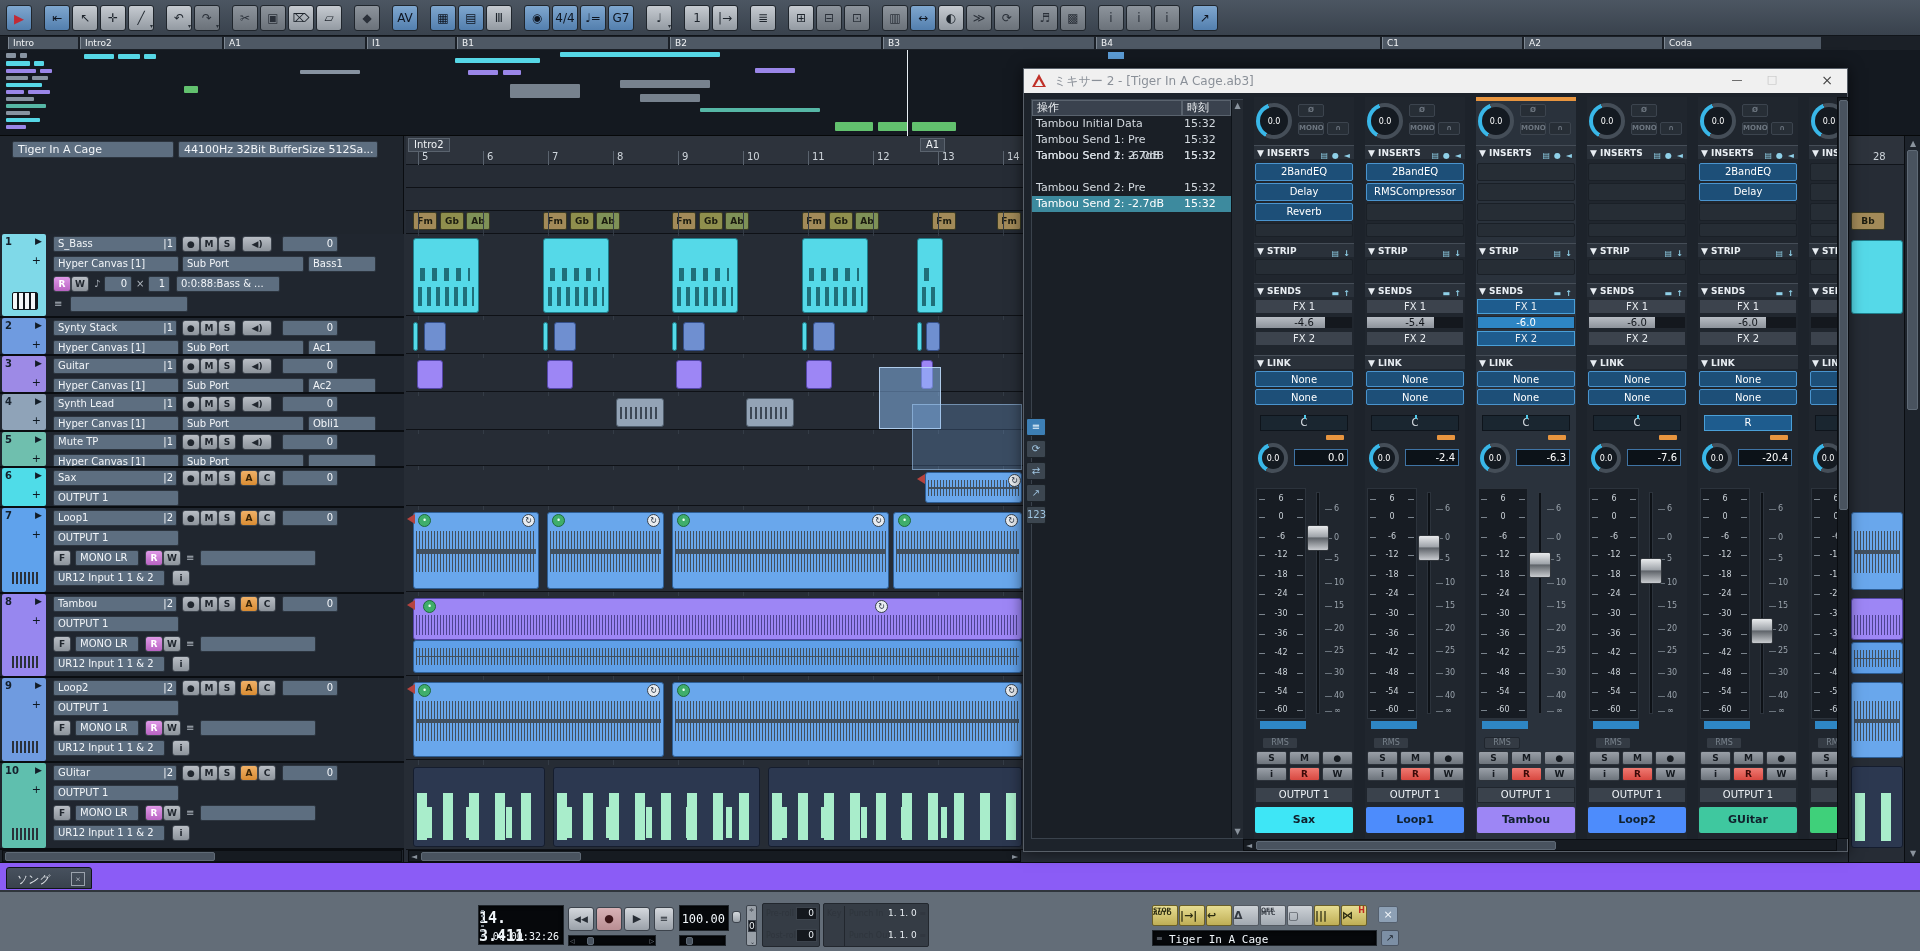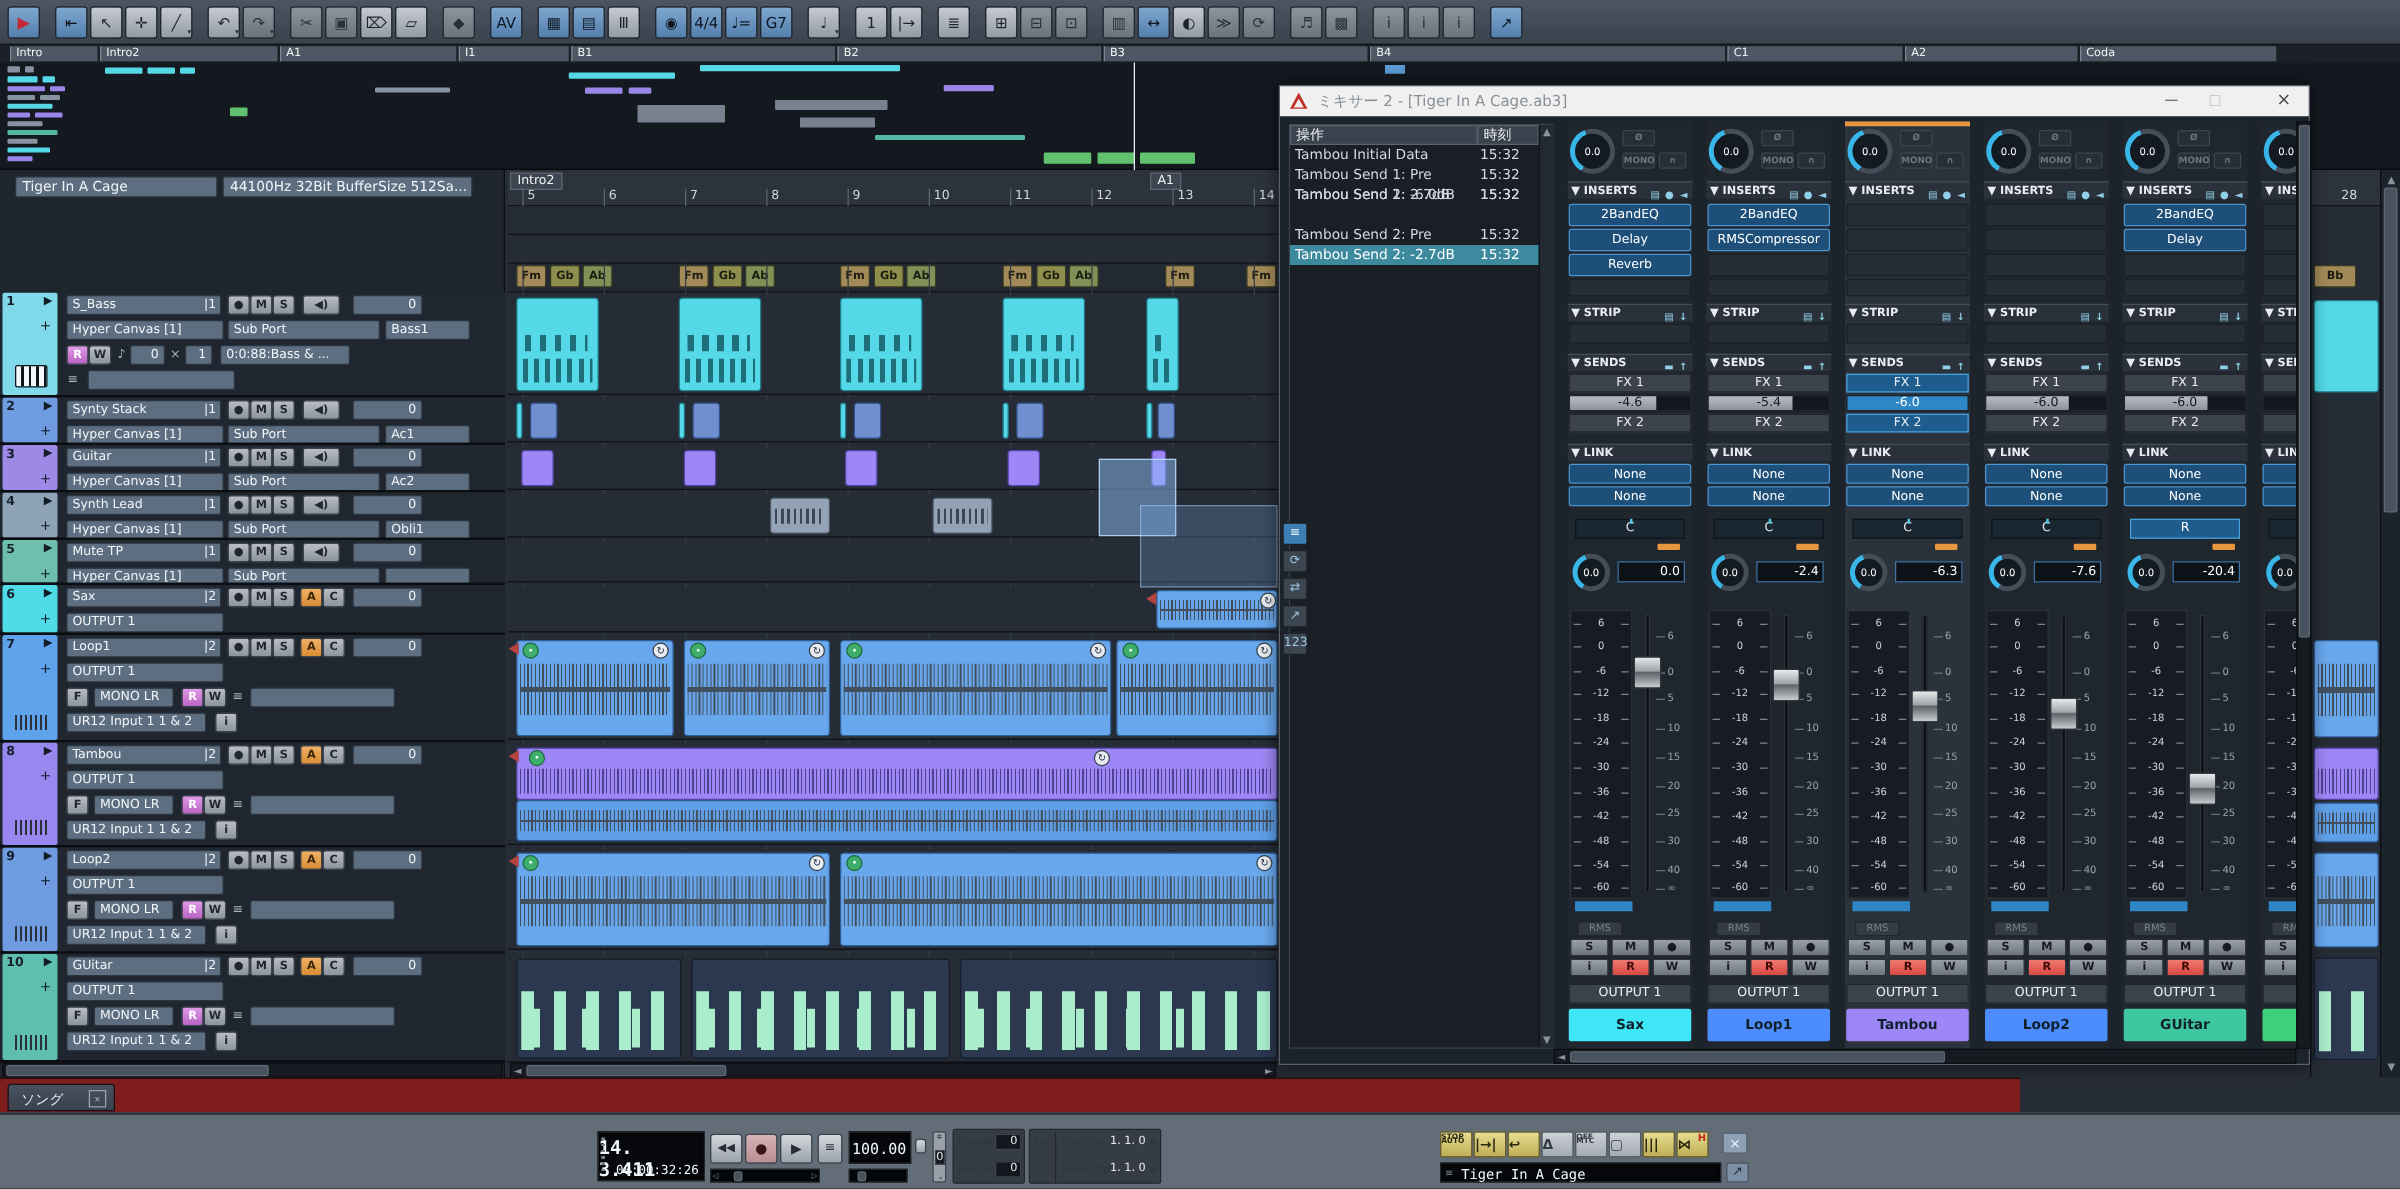--- a/index.html
+++ b/index.html
@@ -130,21 +130,21 @@
   .rmsbtn{background:#343b44;border:1px solid #20262e;border-radius:2px;color:#78828c;font-size:8px;text-align:center;line-height:10px;}
   .chbtn{height:14px;border-radius:2px;border:1px solid #2c323a;background:linear-gradient(#9aa0a8,#6d747c);color:#161b21;font-size:9px;font-weight:bold;text-align:center;line-height:12px;}
   .chbtn.red{background:linear-gradient(#ef7a72,#d84840);color:#3c0a08;}
   .outbox{background:#3a424c;border:1px solid #20262e;color:#eef2f6;font-size:10px;text-align:center;line-height:14px;}
   .chname{color:#10202c;font-size:11px;text-align:center;line-height:26px;border-radius:2px;font-weight:bold;}
   
   #gutter{left:1026px;top:418px;width:22px;height:110px;z-index:40;}
   .gut{left:0;width:20px;height:18px;background:#3c4650;border:1px solid #1c2228;border-radius:2px;color:#9fc4e0;font-size:10px;text-align:center;line-height:16px;}
   .gut.blue{background:#3d7fb5;color:#eaf4fc;}
   
-  #tabstrip{left:0;top:862px;width:1616px;height:28px;background:#7f1d1d;border-top:1px solid #0a0d11;font-family:Liberation Serif, serif;}
+  #tabstrip{left:0;top:862px;width:1920px;height:28px;background:#8b5cf6;border-top:1px solid #0a0d11;font-family:Liberation Serif, serif;}
   #songtab{left:6px;top:4px;width:86px;height:22px;background:linear-gradient(#47515e,#39424d);border:1px solid #10141a;border-radius:3px 3px 0 0;}
   #songtab span{position:absolute;left:10px;top:4px;font-size:11px;color:#e4e8ec;}
   #songtab .tabx{left:64px;top:4px;width:14px;height:14px;border:1px solid #9aa2ac;color:#c8cfd6;font-size:9px;text-align:center;line-height:12px;}
   #transport{left:0;top:890px;width:1920px;height:61px;background:#636d78;border-top:2px solid #2f353c;}
   .blackbox{background:#06080b;border:1px solid #20262c;box-shadow:inset 0 0 4px #000;}
   .seg{font-family:"DejaVu Sans Mono","Liberation Mono",monospace;color:#f2f7fb;}
   .trbtn{height:24px;border-radius:3px;border:1px solid #3c434c;background:linear-gradient(#d4d8dd,#9aa1a9);color:#272d35;text-align:center;}
   .trbtn.rec{background:linear-gradient(#d8b2b6,#b98e93);color:#3c1518;}
   .ybtn{height:21px;border-radius:2px;border:1px solid #6a5f28;background:linear-gradient(#e7dd92,#bfae55);color:#2a2a10;font-weight:bold;text-align:center;overflow:hidden;}
   .ybtn.off{border:1px solid #545a62;background:linear-gradient(#cdd2d7,#a2a9b1);color:#343a42;}

